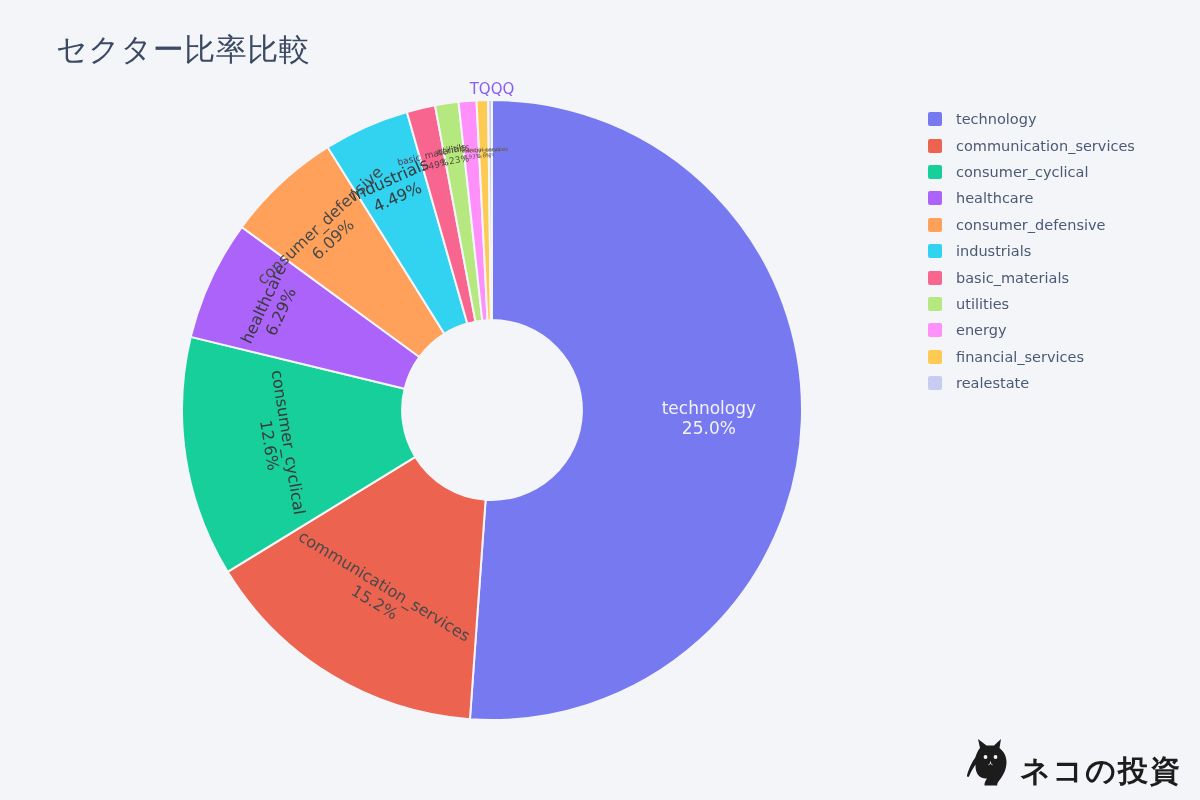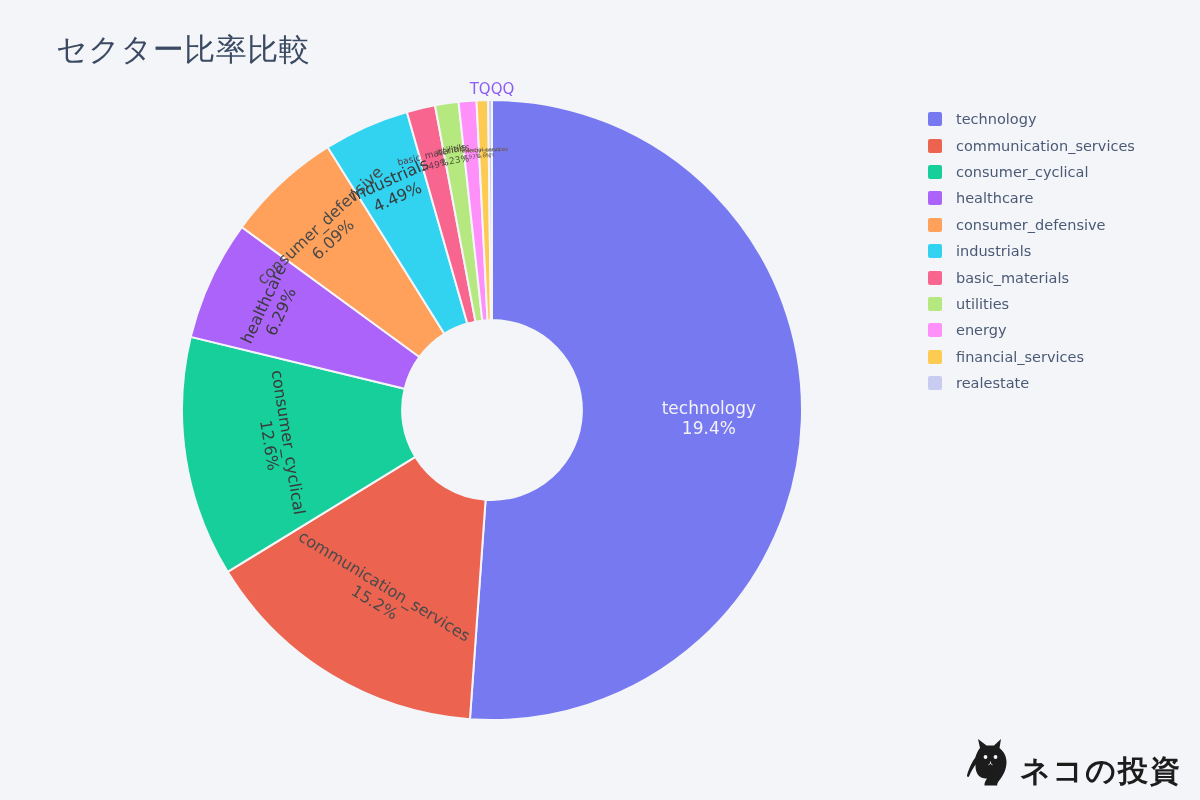--- a/index.html
+++ b/index.html
@@ -122,21 +122,21 @@
           <path d="M 406.8794692282311 111.91528848139103 A 310 310 0 0 1 434.970425517877 105.29091310827636 L 475.46142340018434 321.6343648014001 A 89.89999999999999 89.89999999999999 0 0 0 467.315046076187 323.5554336596034 Z" fill="#f8668f" stroke="#f4f5f9" stroke-width="2"></path>
           <path d="M 434.970425517877 105.29091310827636 A 310 310 0 0 1 458.5428882691603 101.81073724960811 L 482.2974375980565 320.62511380238635 A 89.89999999999999 89.89999999999999 0 0 0 475.46142340018434 321.6343648014001 Z" fill="#b6e880" stroke="#f4f5f9" stroke-width="2"></path>
           <path d="M 458.5428882691603 101.81073724960811 A 310 310 0 0 1 476.5047688695398 100.38750378543568 L 487.50638297216653 320.21237609777637 A 89.89999999999999 89.89999999999999 0 0 0 482.2974375980565 320.62511380238635 Z" fill="#ff8ff9" stroke="#f4f5f9" stroke-width="2"></path>
           <path d="M 476.5047688695398 100.38750378543568 A 310 310 0 0 1 488.12467825124554 100.0242237184595 L 490.87615669286123 320.1070248783533 A 89.89999999999999 89.89999999999999 0 0 0 487.50638297216653 320.21237609777637 Z" fill="#fecb52" stroke="#f4f5f9" stroke-width="2"></path>
           <path d="M 488.12467825124554 100.0242237184595 A 310 310 0 0 1 492.0000000000002 100 L 492.00000000000006 320.1 A 89.89999999999999 89.89999999999999 0 0 0 490.87615669286123 320.1070248783533 Z" fill="#c7ccf0" stroke="#f4f5f9" stroke-width="2"></path>
         </g>
     </svg>
     <div id="slice-labels">
         <div class="slice-label" style="left: 708.862px; top: 417.73px; font-size: 17px; color: rgb(242, 242, 247); transform: translate(-50%, -50%) rotate(0deg);">
           <span class="lbl-name">technology</span>
-          <span class="lbl-pct">19.4%</span>
+          <span class="lbl-pct">25.0%</span>
         </div>
         <div class="slice-label" style="left: 379.26px; top: 595.415px; font-size: 16px; color: rgb(74, 74, 74); transform: translate(-50%, -50%) rotate(31.3012deg);">
           <span class="lbl-name">communication_services</span>
           <span class="lbl-pct">15.2%</span>
         </div>
         <div class="slice-label" style="left: 277.623px; top: 443.638px; font-size: 16px; color: rgb(58, 58, 58); transform: translate(-50%, -50%) rotate(81.0824deg);">
           <span class="lbl-name">consumer_cyclical</span>
           <span class="lbl-pct">12.6%</span>
         </div>
         <div class="slice-label" style="left: 272.692px; top: 308.161px; font-size: 16px; color: rgb(58, 58, 58); transform: translate(-50%, -50%) rotate(294.908deg);">

